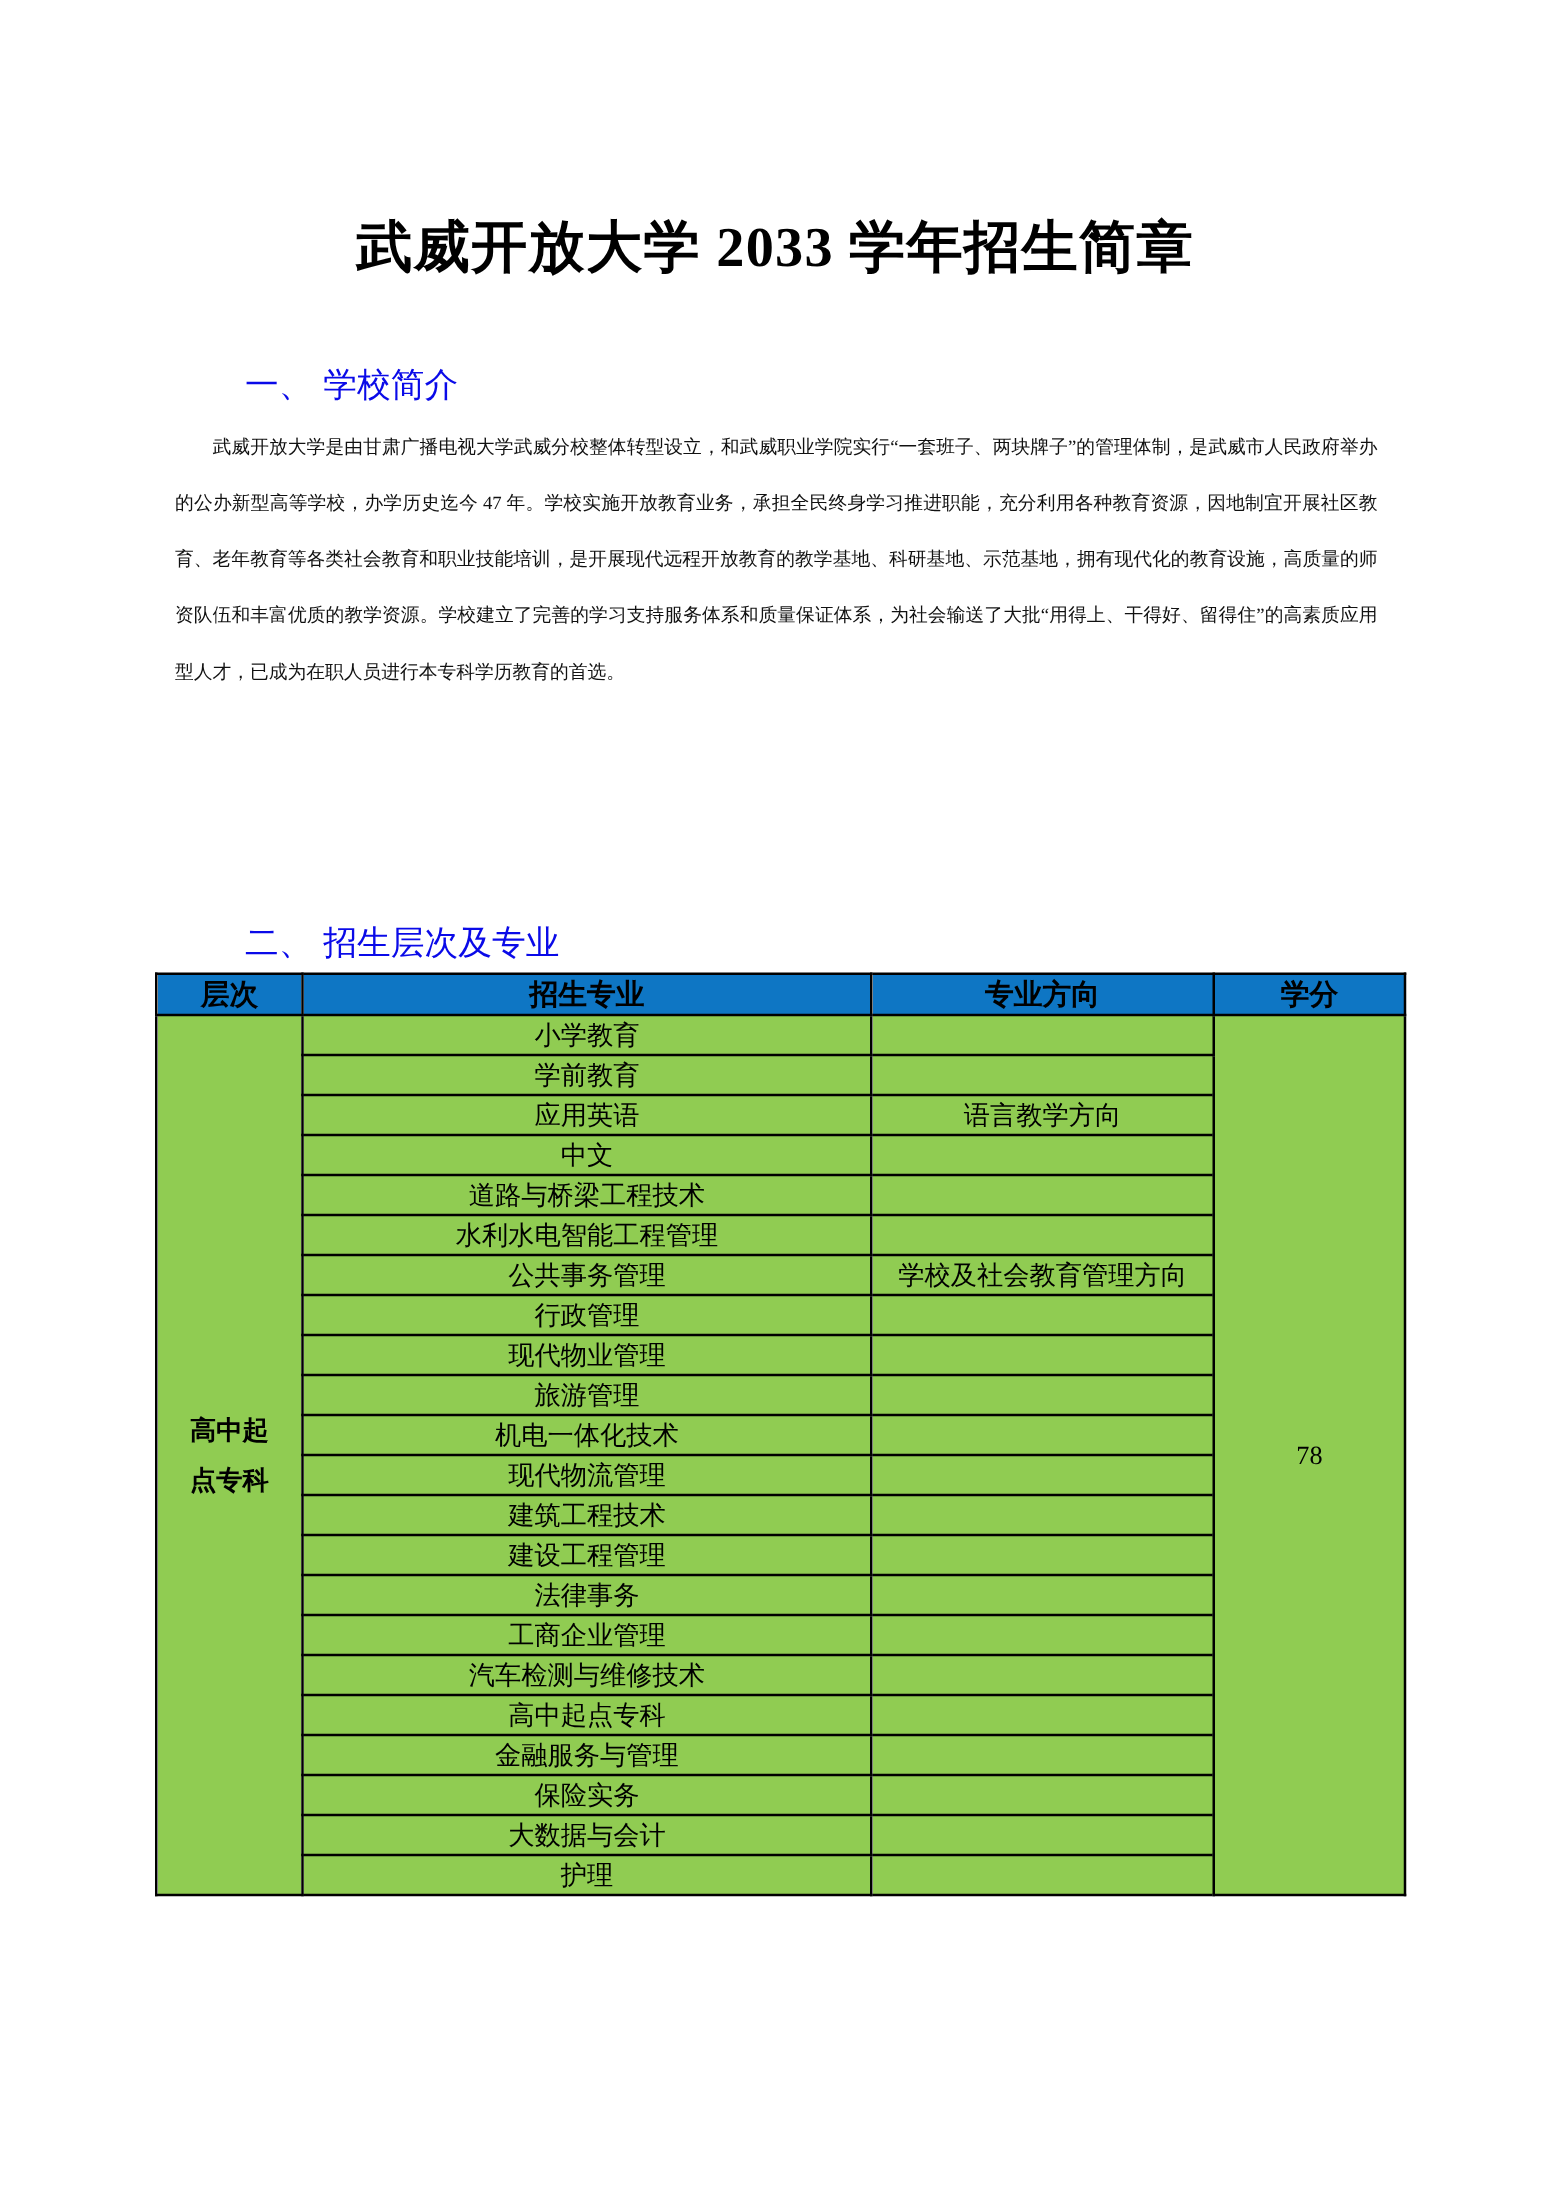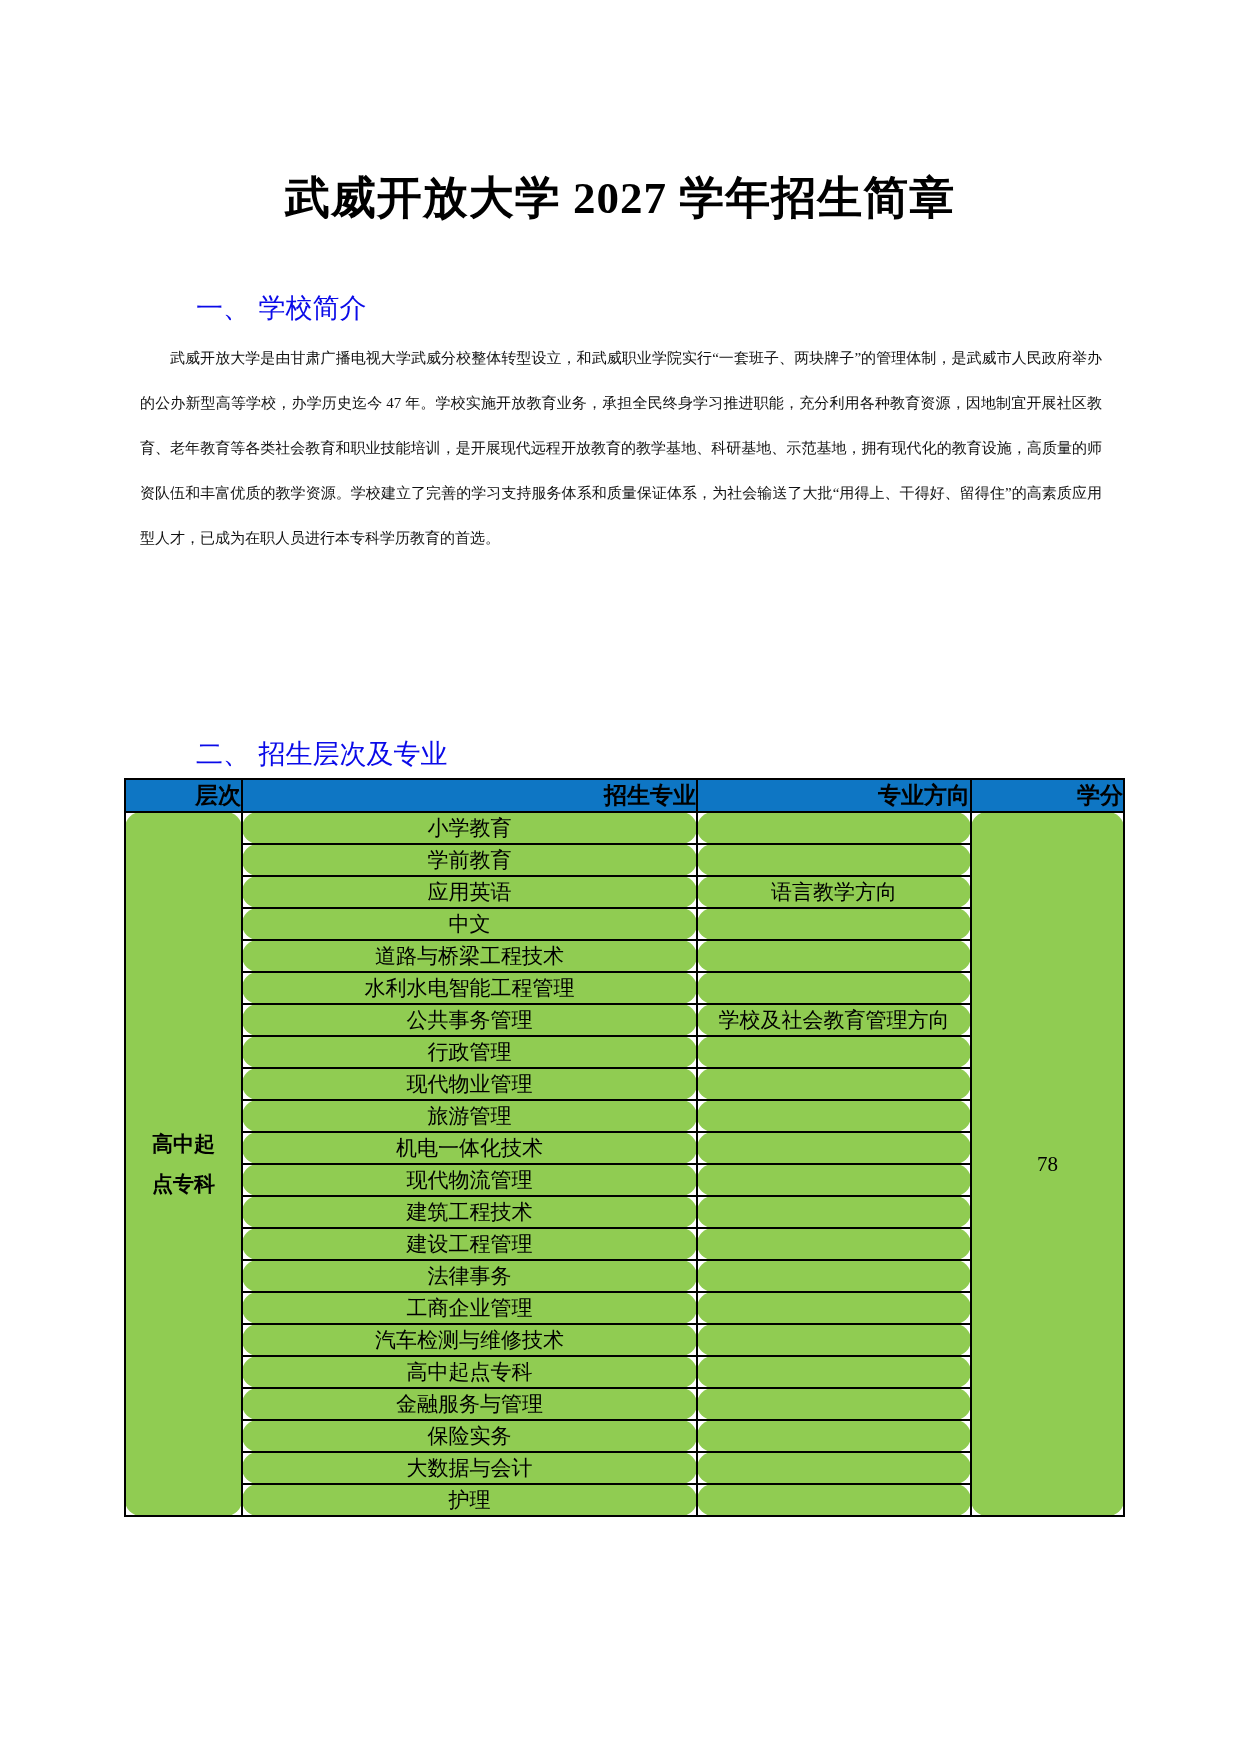--- a/index.html
+++ b/index.html
@@ -53,41 +53,39 @@
     padding:0;
     overflow:hidden;
   }
   .admissions thead th {
     background:#0e76c4;
     font-family:"DejaVu Sans", sans-serif;
     font-weight:bold;
     font-size:23px;
     height:29px;
     color:#000;
-    text-align:right;
   }
   .admissions tbody td {
     background:#90cc52;
     font-size:21px;
     height:30px;
-    border-radius:16px;
   }
   td.level-cell {
     font-family:"DejaVu Sans", sans-serif;
     font-weight:bold;
     font-size:24px;
     margin-left:48px;
   }
   .level-text { width:78px; margin:0 auto; line-height:40px; }
   td.credits-cell { font-size:22px; }
 </style>
 </head>
 <body>
 
-<div class="doc-title">武威开放大学 2027 学年招生简章</div>
+<div class="doc-title">武威开放大学 2033 学年招生简章</div>
 
 <div class="sec-heading" id="sec1-heading">一、 学校简介</div>
 
 <div class="intro-para">武威开放大学是由甘肃广播电视大学武威分校整体转型设立，和武威职业学院实行“一套班子、两块牌子”的管理体制，是武威市人民政府举办的公办新型高等学校，办学历史迄今 47 年。学校实施开放教育业务，承担全民终身学习推进职能，充分利用各种教育资源，因地制宜开展社区教育、老年教育等各类社会教育和职业技能培训，是开展现代远程开放教育的教学基地、科研基地、示范基地，拥有现代化的教育设施，高质量的师资队伍和丰富优质的教学资源。学校建立了完善的学习支持服务体系和质量保证体系，为社会输送了大批“用得上、干得好、留得住”的高素质应用型人才，已成为在职人员进行本专科学历教育的首选。</div>
 
 <div class="sec-heading" id="sec2-heading">二、 招生层次及专业</div>
 
 <table class="admissions">
   <colgroup>
     <col style="width:117px">

